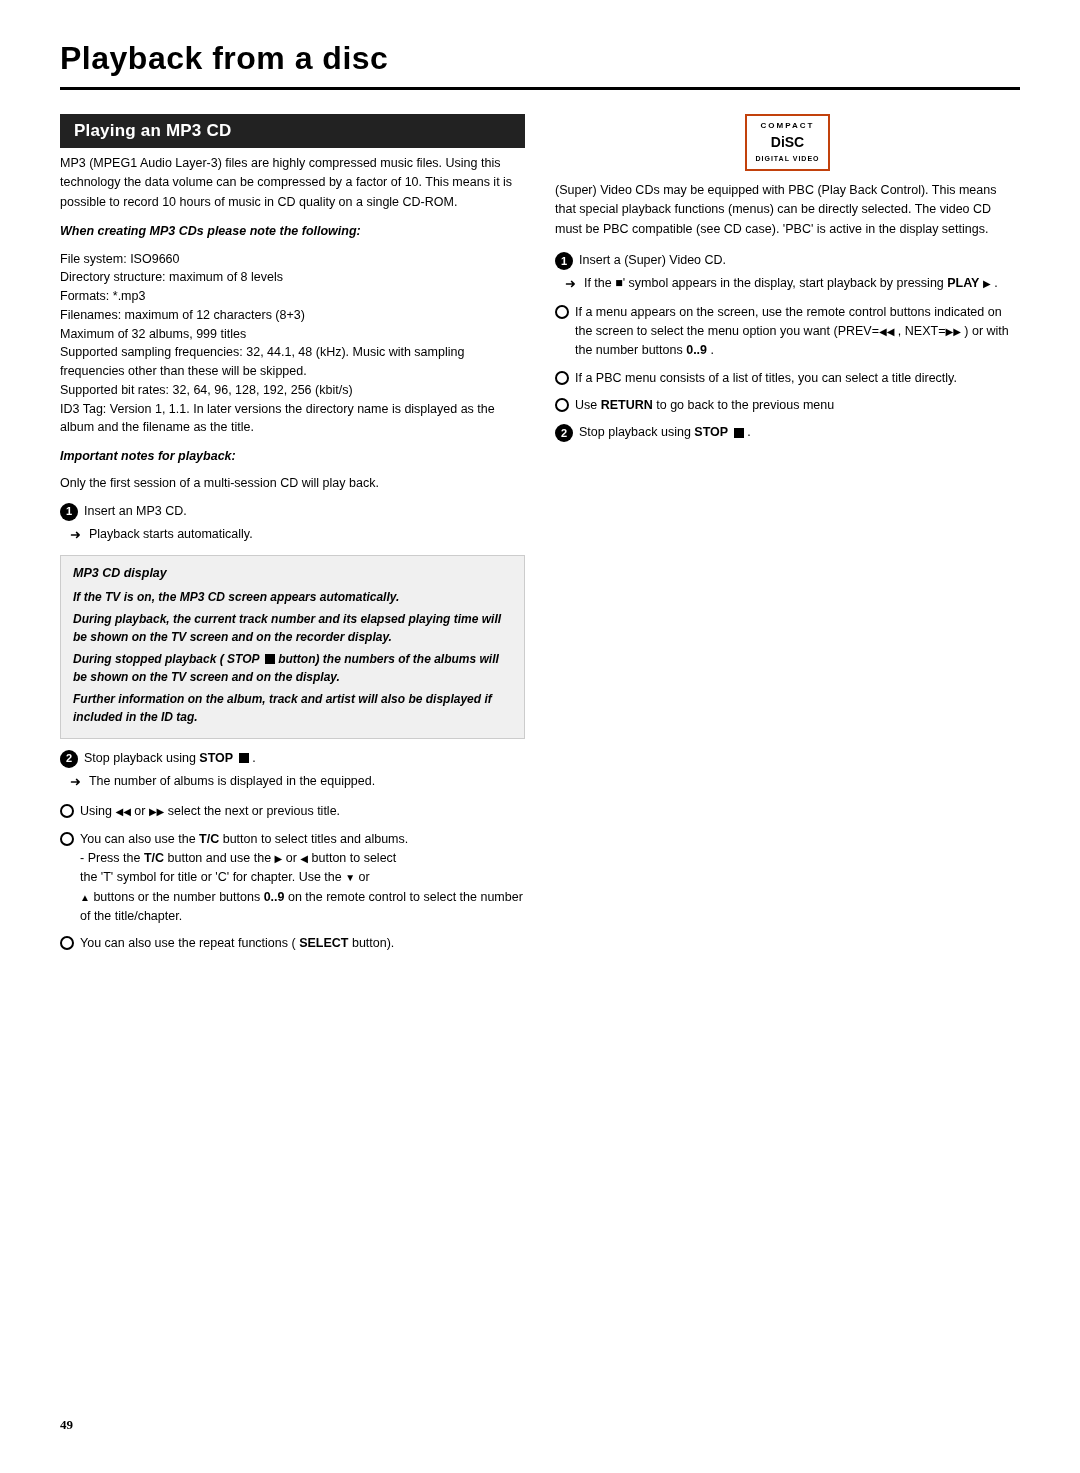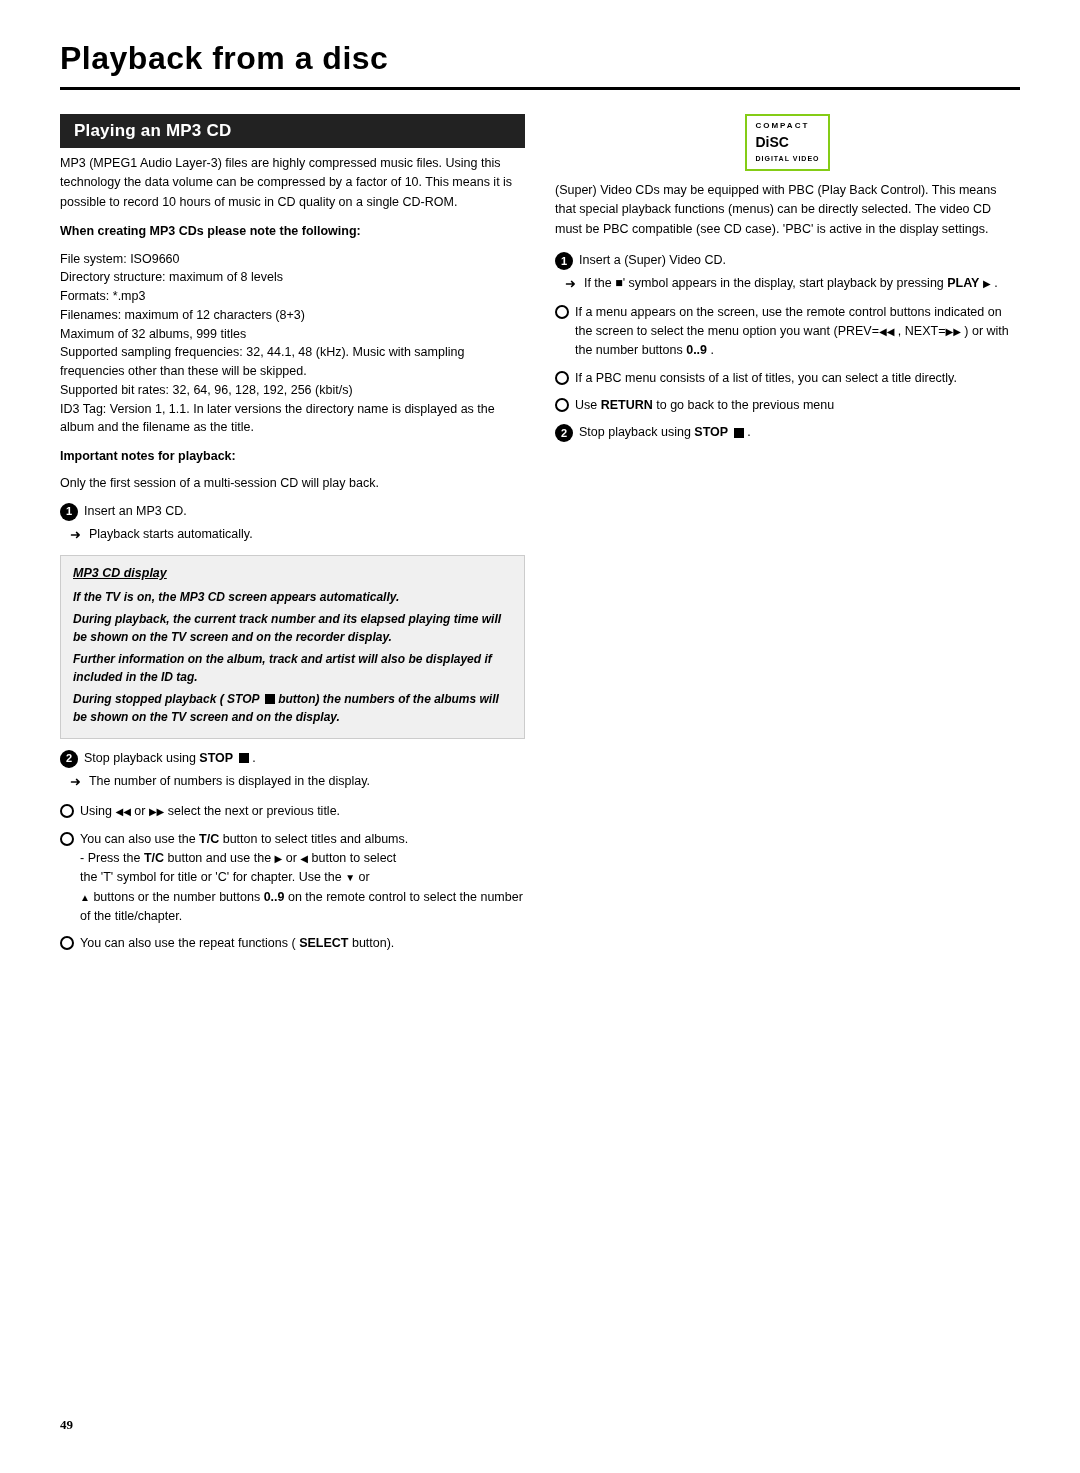--- a/index.html
+++ b/index.html
@@ -47,20 +47,21 @@
       font-size: 12.5px;
       line-height: 1.55;
     }
     .section-body p {
       margin-bottom: 8px;
     }
     .bold-heading {
       font-weight: bold;
       margin-bottom: 2px;
       margin-top: 10px;
+      font-style: italic;
     }
     .spec-list {
       list-style: none;
       margin-bottom: 8px;
     }
     .spec-list li {
       font-size: 12.5px;
       line-height: 1.5;
     }
     .note-box {
@@ -68,21 +69,20 @@
       border: 1px solid #ccc;
       padding: 8px 12px;
       margin: 10px 0;
       font-size: 12px;
     }
     .note-box .note-title {
       font-weight: bold;
       font-style: italic;
       margin-bottom: 4px;
       font-size: 12.5px;
-      text-decoration: underline;
     }
     .note-box p {
       font-style: italic;
       line-height: 1.5;
       margin-bottom: 4px;
       font-weight: bold;
     }
     .step-numbered {
       display: flex;
       align-items: flex-start;
@@ -144,23 +144,23 @@
     .down-arrow::before { content: '▼'; font-size: 10px; }
     .up-arrow::before { content: '▲'; font-size: 10px; }
     .right-tri::before { content: '▶'; font-size: 10px; }
     .left-tri::before { content: '◀'; font-size: 10px; }
     .disc-logo {
       display: flex;
       justify-content: center;
       margin-bottom: 10px;
     }
     .disc-logo-box {
-      border: 2px solid #84cc16;
+      border: 2px solid #c2410c;
       padding: 4px 8px;
-      text-align: left;
+      text-align: center;
       font-size: 9px;
       font-weight: bold;
       letter-spacing: 1px;
     }
     .disc-logo-box .compact { font-size: 8px; letter-spacing: 2px; }
     .disc-logo-box .disc { font-size: 14px; font-weight: 900; letter-spacing: 0; }
     .disc-logo-box .digital-video { font-size: 7px; letter-spacing: 1px; }
     .page-number {
       position: fixed;
       bottom: 40px;
@@ -209,31 +209,31 @@
       </div>
       <div class="sub-item">
         <span class="arrow-right">➜</span>
         <span class="sub-item-text">Playback starts automatically.</span>
       </div>
 
       <div class="note-box">
         <div class="note-title">MP3 CD display</div>
         <p>If the TV is on, the MP3 CD screen appears automatically.</p>
         <p>During playback, the current track number and its elapsed playing time will be shown on the TV screen and on the recorder display.</p>
+        <p><em>During stopped playback ( <strong>STOP</strong> <span class="stop-symbol"></span> button) the numbers of the albums will be shown on the TV screen and on the display.</em></p>
         <p>Further information on the album, track and artist will also be displayed if included in the ID tag.</p>
-        <p><em>During stopped playback ( <strong>STOP</strong> <span class="stop-symbol"></span> button) the numbers of the albums will be shown on the TV screen and on the display.</em></p>
       </div>
 
       <div class="step-numbered">
         <span class="step-circle">2</span>
         <span class="step-text">Stop playback using <kbd>STOP</kbd> <span class="stop-symbol"></span> .</span>
       </div>
       <div class="sub-item">
         <span class="arrow-right">➜</span>
-        <span class="sub-item-text">The number of numbers is displayed in the display.</span>
+        <span class="sub-item-text">The number of albums is displayed in the equipped.</span>
       </div>
 
       <div class="step-numbered" style="margin-top:10px;justify-content:space-between;">
         <span class="step-hollow"></span>
         <span class="step-text">Using <span class="prev-symbol"></span> or <span class="next-symbol"></span> select the next or previous title.</span>
       </div>
 
       <div class="step-numbered">
         <span class="step-hollow"></span>
         <span class="step-text">

